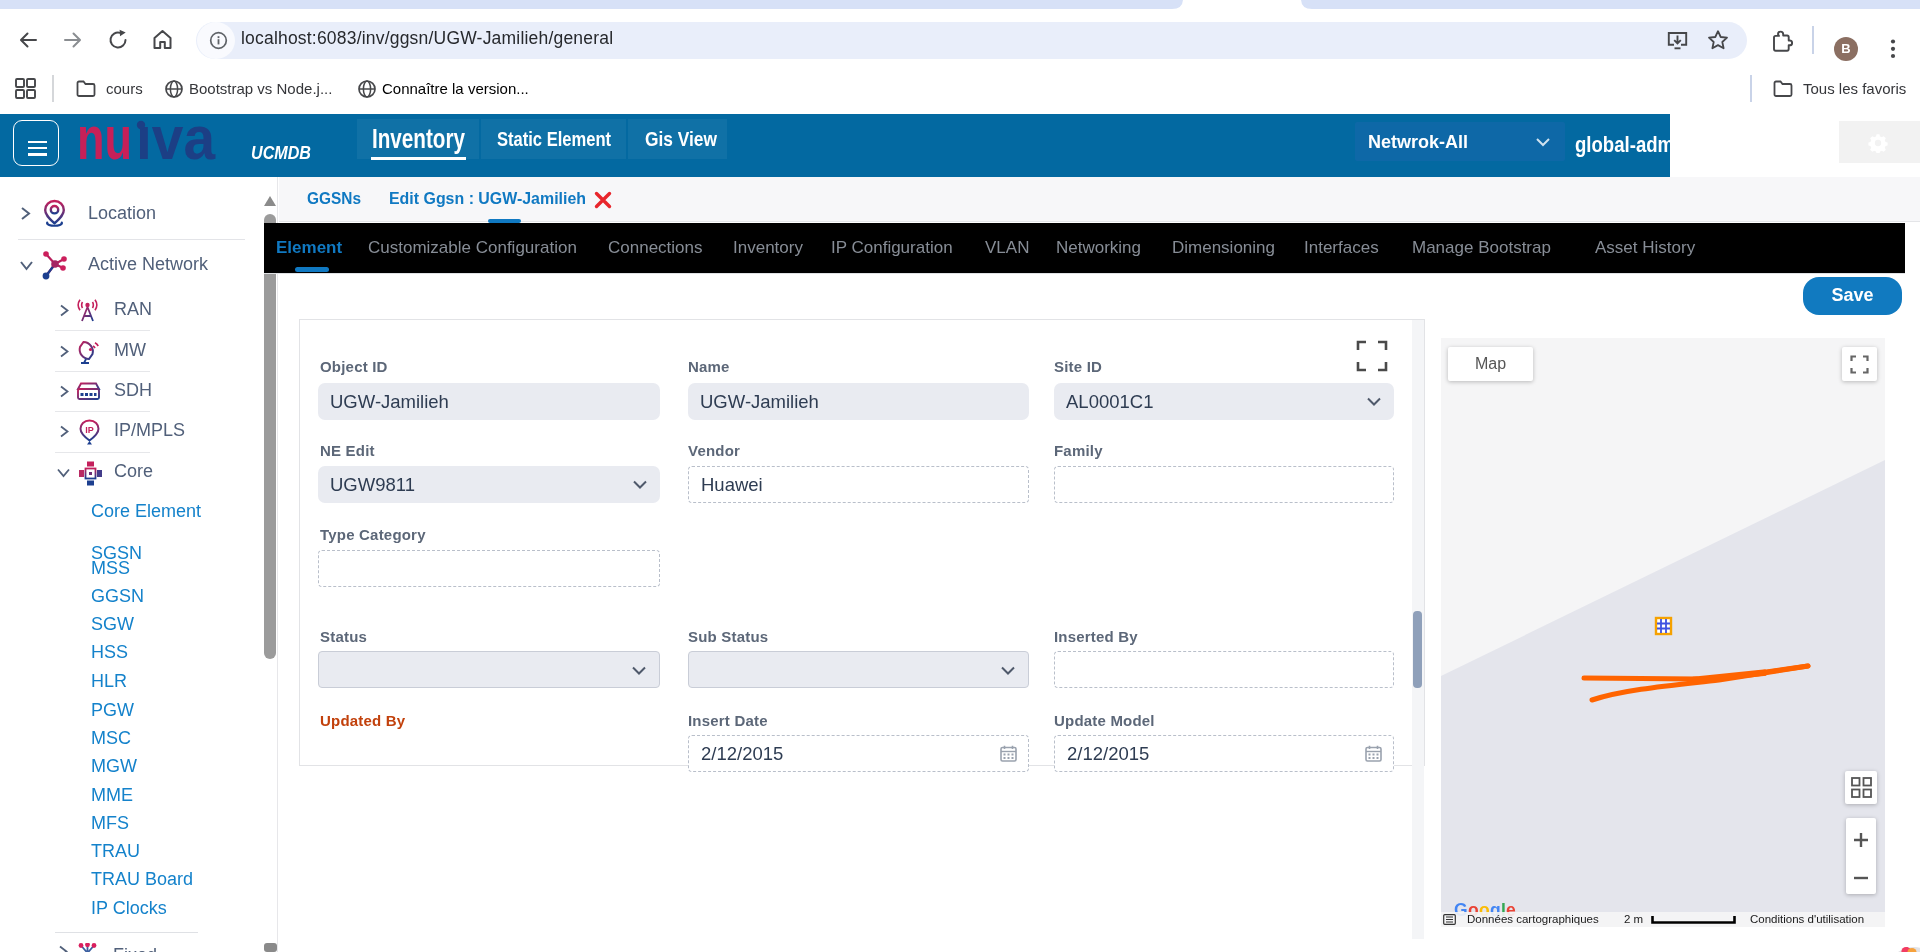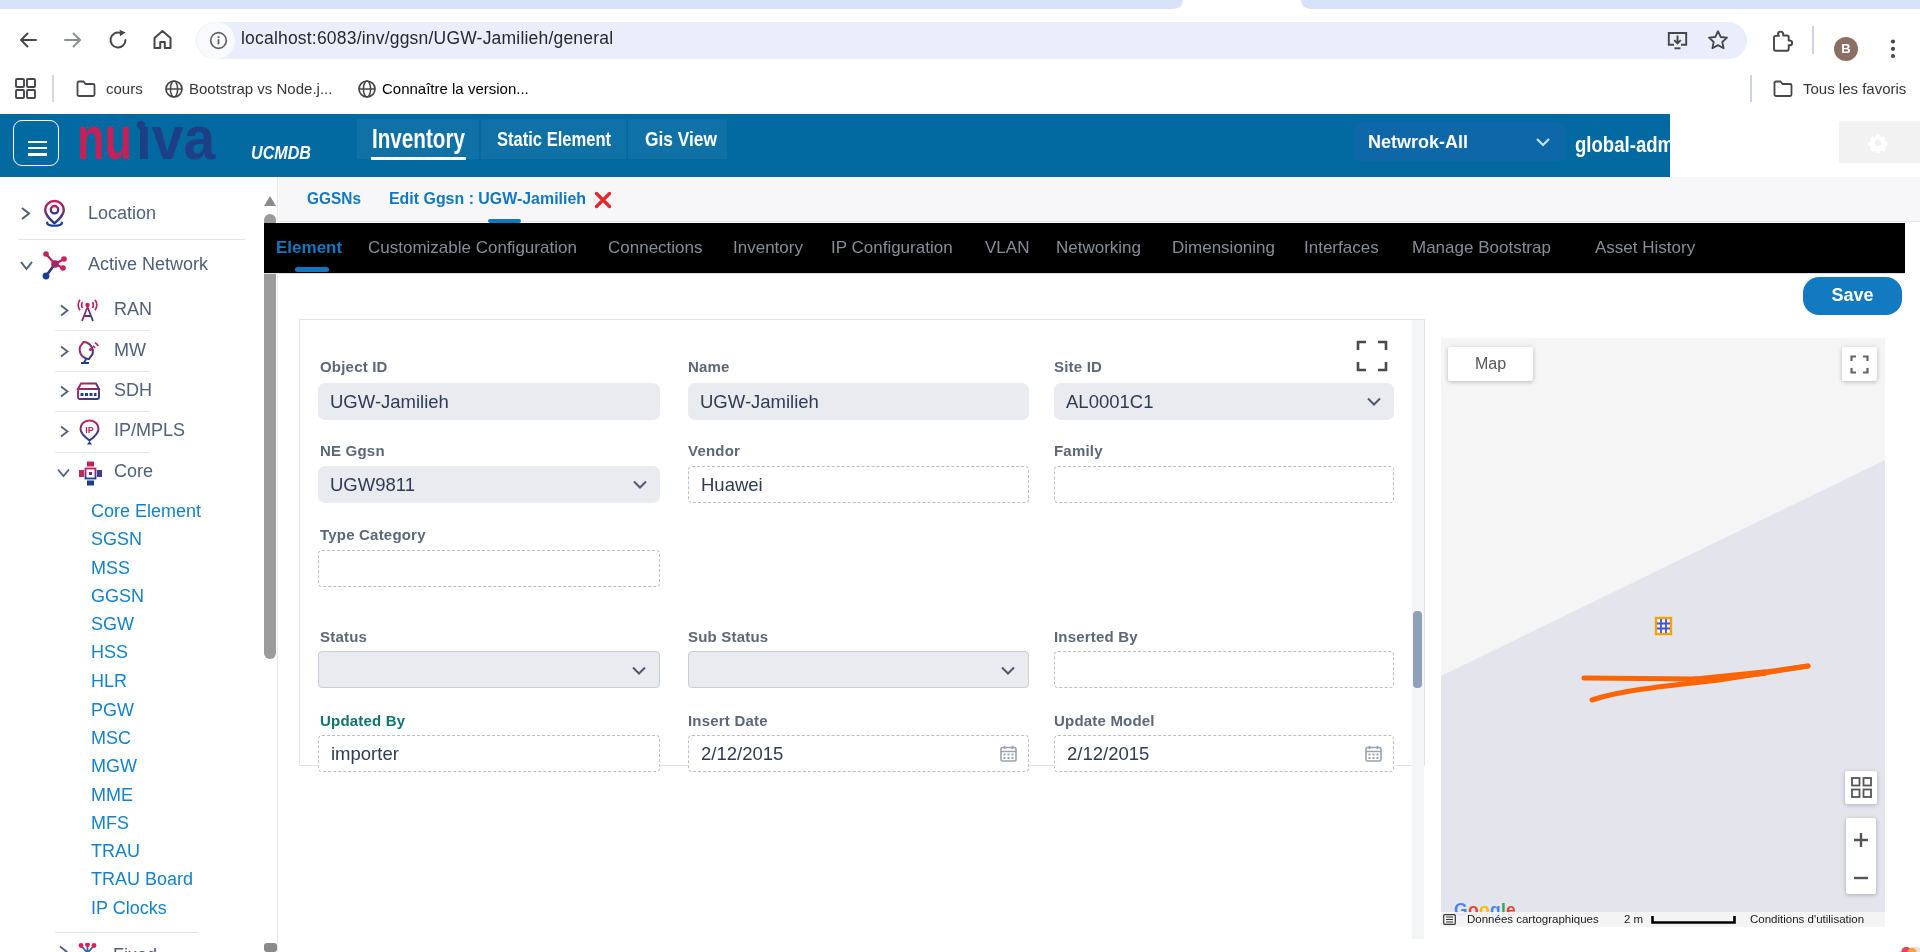--- a/index.html
+++ b/index.html
@@ -260,21 +260,21 @@
   <svg class="abs" style="left:78px;top:283px" width="25" height="27" viewBox="0 0 25 27">
     <rect x="7.5" y="8.5" width="10" height="10" fill="none" stroke="url(#gd)" stroke-width="1.8"></rect>
     <rect x="11" y="12" width="3" height="3" fill="#6c2f77"></rect>
     <rect x="9" y="1.5" width="7" height="5" fill="#c4205c"></rect>
     <rect x="9" y="20.5" width="7" height="5" fill="#1c3f8f"></rect>
     <rect x="1" y="10" width="5" height="7" fill="#b92a63"></rect>
     <rect x="19" y="10" width="5" height="7" fill="#433c8a"></rect>
   </svg>
   <div class="abs" style="left:114px;top:284px;font-size:18px;color:#51607a">Core</div>
   <div class="abs" style="left:91px;top:324px;font-size:18px;color:#1482cb">Core Element</div>
-  <div class="abs" style="left:91px;top:352px;font-size:18px;color:#1482cb">SGSN</div>
+  <div class="abs" style="left:91px;top:366px;font-size:18px;color:#1482cb">SGSN</div>
   <div class="abs" style="left:91px;top:381px;font-size:18px;color:#1482cb">MSS</div>
   <div class="abs" style="left:91px;top:409px;font-size:18px;color:#1482cb">GGSN</div>
   <div class="abs" style="left:91px;top:437px;font-size:18px;color:#1482cb">SGW</div>
   <div class="abs" style="left:91px;top:465px;font-size:18px;color:#1482cb">HSS</div>
   <div class="abs" style="left:91px;top:494px;font-size:18px;color:#1482cb">HLR</div>
   <div class="abs" style="left:91px;top:523px;font-size:18px;color:#1482cb">PGW</div>
   <div class="abs" style="left:91px;top:551px;font-size:18px;color:#1482cb">MSC</div>
   <div class="abs" style="left:91px;top:579px;font-size:18px;color:#1482cb">MGW</div>
   <div class="abs" style="left:91px;top:608px;font-size:18px;color:#1482cb">MME</div>
   <div class="abs" style="left:91px;top:636px;font-size:18px;color:#1482cb">MFS</div>
@@ -340,21 +340,21 @@
   <div class="abs" style="left:388px;top:38px;font-size:15px;font-weight:bold;color:#5c6778;letter-spacing:.2px">Name</div>
   <div class="abs" style="left:754px;top:38px;font-size:15px;font-weight:bold;color:#5c6778;letter-spacing:.2px">Site ID</div>
   <div class="abs" style="left:18px;top:63px;width:342px;height:37px;background:#e9ebf1;border-radius:7px;font-size:18.5px;color:#2e3c52;line-height:37px;padding-left:12px">UGW-Jamilieh</div>
   <div class="abs" style="left:388px;top:63px;width:341px;height:37px;background:#e9ebf1;border-radius:7px;font-size:18.5px;color:#2e3c52;line-height:37px;padding-left:12px">UGW-Jamilieh</div>
   <div class="abs" style="left:754px;top:63px;width:340px;height:37px;background:#e9ebf1;border-radius:7px;font-size:18.5px;color:#2e3c52;line-height:37px;padding-left:12px">AL0001C1
     <svg class="abs" style="right:12px;top:14px" width="16" height="10" viewBox="0 0 16 10">
           <path d="M2 1.5 L8 7.5 L14 1.5" fill="none" stroke="#4f596b" stroke-width="2"></path>
         </svg>
   </div>
 
-  <div class="abs" style="left:20px;top:122px;font-size:15px;font-weight:bold;color:#5c6778;letter-spacing:.2px">NE Ggsn</div>
+  <div class="abs" style="left:20px;top:122px;font-size:15px;font-weight:bold;color:#5c6778;letter-spacing:.2px">NE Edit</div>
   <div class="abs" style="left:388px;top:122px;font-size:15px;font-weight:bold;color:#5c6778;letter-spacing:.2px">Vendor</div>
   <div class="abs" style="left:754px;top:122px;font-size:15px;font-weight:bold;color:#5c6778;letter-spacing:.2px">Family</div>
   <div class="abs" style="left:18px;top:146px;width:342px;height:37px;background:#e9ebf1;border-radius:7px;font-size:18.5px;color:#2e3c52;line-height:37px;padding-left:12px">UGW9811
     <svg class="abs" style="right:12px;top:14px" width="16" height="10" viewBox="0 0 16 10">
           <path d="M2 1.5 L8 7.5 L14 1.5" fill="none" stroke="#4f596b" stroke-width="2"></path>
         </svg>
   </div>
   <div class="abs" style="left:388px;top:146px;width:341px;height:37px;background:#fff;border:1px dashed #b9bfca;border-radius:4px;font-size:18.5px;color:#2e3c52;line-height:35px;padding-left:12px">Huawei</div>
   <div class="abs" style="left:754px;top:146px;width:340px;height:37px;background:#fff;border:1px dashed #b9bfca;border-radius:4px"></div>
 
@@ -369,24 +369,23 @@
           <path d="M2 1.5 L8 7.5 L14 1.5" fill="none" stroke="#4f596b" stroke-width="2"></path>
         </svg>
   </div>
   <div class="abs" style="left:388px;top:331px;width:341px;height:37px;background:#e9ebf1;border:1px solid #c9cdd7;border-radius:4px">
     <svg class="abs" style="right:12px;top:14px" width="16" height="10" viewBox="0 0 16 10">
           <path d="M2 1.5 L8 7.5 L14 1.5" fill="none" stroke="#4f596b" stroke-width="2"></path>
         </svg>
   </div>
   <div class="abs" style="left:754px;top:331px;width:340px;height:37px;background:#fff;border:1px dashed #b9bfca;border-radius:4px"></div>
 
-  <div class="abs" style="left:20px;top:392px;font-size:15px;font-weight:bold;color:#0f766e;letter-spacing:.2px">Updated By</div>
+  <div class="abs" style="left:20px;top:392px;font-size:15px;font-weight:bold;color:#c2410c;letter-spacing:.2px">Updated By</div>
   <div class="abs" style="left:388px;top:392px;font-size:15px;font-weight:bold;color:#5c6778;letter-spacing:.2px">Insert Date</div>
   <div class="abs" style="left:754px;top:392px;font-size:15px;font-weight:bold;color:#5c6778;letter-spacing:.2px">Update Model</div>
-  <div class="abs" style="left:18px;top:415px;width:342px;height:37px;background:#fff;border:1px dashed #b9bfca;border-radius:4px;font-size:18.5px;color:#2e3c52;line-height:35px;padding-left:12px">importer</div>
   <div class="abs" style="left:388px;top:415px;width:341px;height:37px;background:#fff;border:1px dashed #b9bfca;border-radius:4px;font-size:18.5px;color:#2e3c52;line-height:35px;padding-left:12px">2/12/2015
     <svg class="abs" style="right:11px;top:9px" width="17" height="17" viewBox="0 0 17 17">
           <rect x="1" y="2.5" width="15" height="13.5" rx="1.5" fill="none" stroke="#9aa2ae" stroke-width="1.6"></rect>
           <path d="M1 6.5 H16" stroke="#9aa2ae" stroke-width="1.4"></path>
           <path d="M4.5 0.8 V4 M12.5 0.8 V4" stroke="#9aa2ae" stroke-width="1.6"></path>
           <g fill="#9aa2ae">
             <rect x="3.5" y="8.5" width="2" height="2"></rect>
             <rect x="7.5" y="8.5" width="2" height="2"></rect>
             <rect x="11.5" y="8.5" width="2" height="2"></rect>
             <rect x="3.5" y="12" width="2" height="2"></rect>

